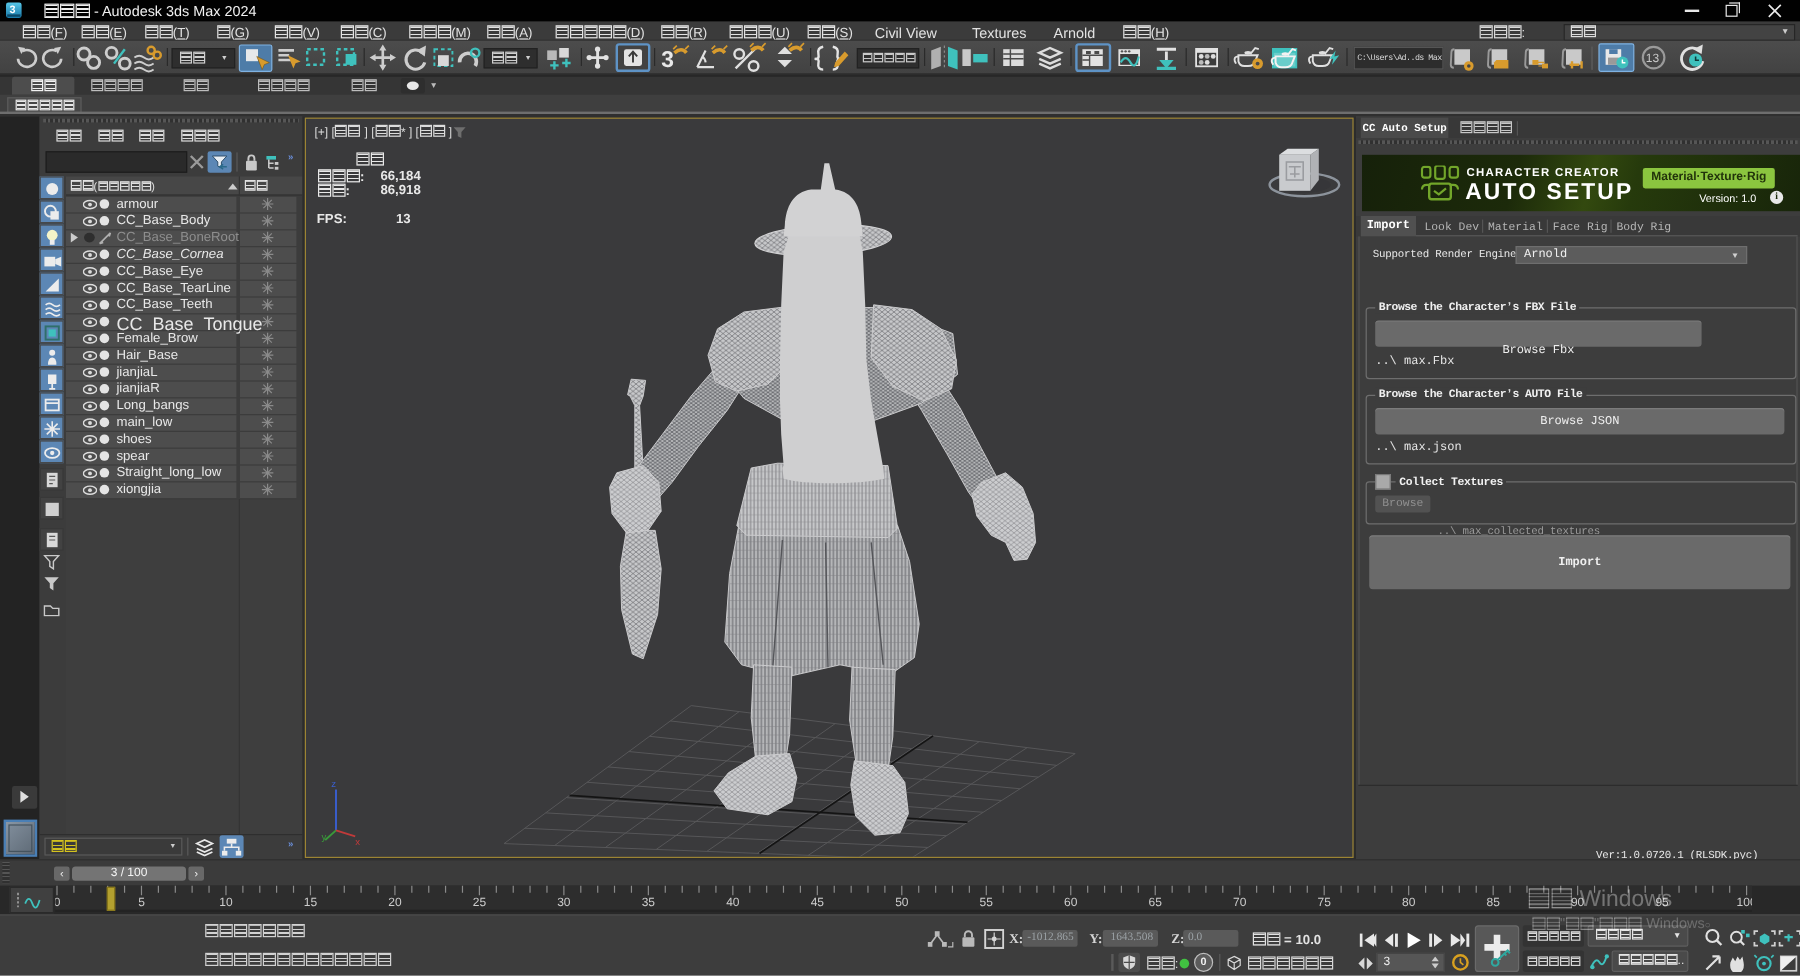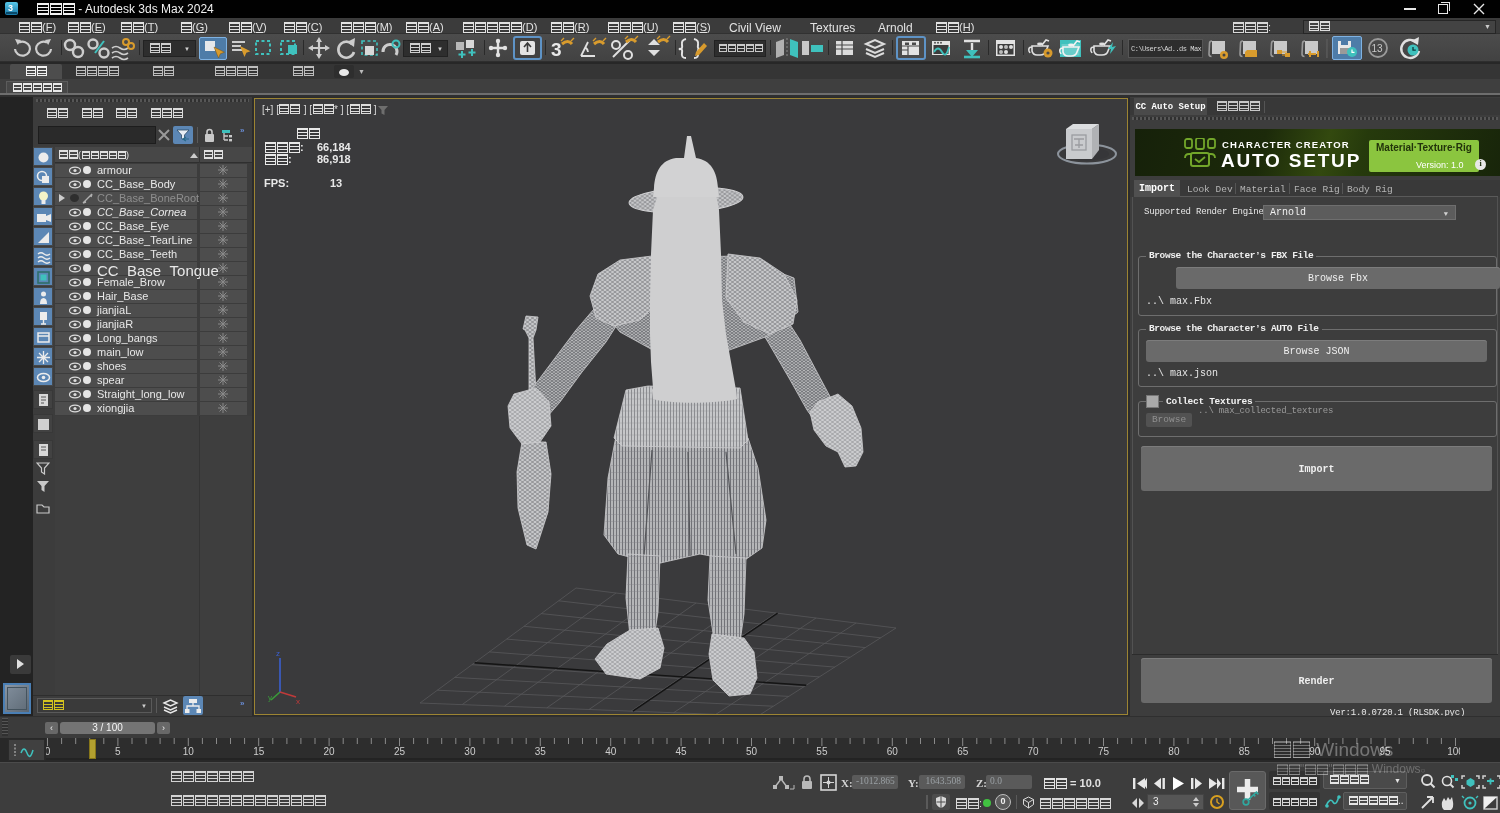--- a/index.html
+++ b/index.html
@@ -601,21 +601,21 @@
 <svg class="a" style="left:48px;top:9px" width="34" height="30" viewBox="0 0 34 30">
 <rect x="2" y="1" width="7" height="9" rx="2" fill="none" stroke="#72a62a" stroke-width="1.8"></rect>
 <rect x="13" y="0" width="8" height="11" rx="2" fill="none" stroke="#72a62a" stroke-width="1.8"></rect>
 <rect x="25" y="1" width="7" height="9" rx="2" fill="none" stroke="#72a62a" stroke-width="1.8"></rect>
 <path d="M2 20q0-4 4-4h3M32 20q0-4-4-4h-3" stroke="#72a62a" stroke-width="1.8" fill="none"></path>
 <rect x="8" y="15" width="18" height="13" rx="2" fill="none" stroke="#72a62a" stroke-width="2"></rect>
 <path d="M12 21l4 3 6-5" stroke="#72a62a" stroke-width="1.8" fill="none"></path>
 </svg>
 <div class="a" style="left:87px;top:10px;font-size:9.5px;font-weight:bold;letter-spacing:1.1px;color:#fff">CHARACTER CREATOR</div>
 <div class="a" style="left:86px;top:21px;font-size:19px;font-weight:bold;letter-spacing:1.8px;color:#fff">AUTO SETUP</div>
-<div class="a" style="left:234px;top:11px;width:110px;height:32px;background:#8bc53f;border-radius:2px;text-align:center;font-size:10px;font-weight:bold;color:#22330b;padding-top:2px;box-sizing:border-box">Material·Texture·Rig</div>
+<div class="a" style="left:234px;top:11px;width:110px;height:17px;background:#8bc53f;border-radius:2px;text-align:center;font-size:10px;font-weight:bold;color:#22330b;padding-top:2px;box-sizing:border-box">Material·Texture·Rig</div>
 <div class="a" style="left:281px;top:31px;font-size:9px;color:#fff">Version: 1.0</div>
 <div class="a" style="left:340px;top:30px;width:11px;height:11px;border-radius:50%;background:#e8e8e8;color:#1a2a08;font-size:8px;font-weight:bold;text-align:center;font-family:'Liberation Serif',serif">i</div>
 </div>
     <div class="a" style="left:1130px;top:180px;width:370px;height:17px;background:#393939"></div>
     <div class="a" style="left:1180px;top:196px;width:318px;height:1px;background:#5a5a5a"></div>
     <div class="a mono" style="left:1134px;top:180px;width:46px;height:17px;background:#505050;color:#fff;font-size:10px;font-weight:bold;text-align:center;padding-top:3px;box-sizing:border-box">Import</div>
     <div class="a mono" style="left:1187px;top:184px;font-size:9.5px;color:#b5b5b5">Look Dev</div>
     <div class="a mono" style="left:1240px;top:184px;font-size:9.5px;color:#b5b5b5">Material</div>
     <div class="a mono" style="left:1294px;top:184px;font-size:9.5px;color:#b5b5b5">Face Rig</div>
     <div class="a mono" style="left:1347px;top:184px;font-size:9.5px;color:#b5b5b5">Body Rig</div>
@@ -623,34 +623,33 @@
     <div class="a" style="left:1289px;top:183px;width:1px;height:11px;background:#555"></div>
     <div class="a" style="left:1342px;top:183px;width:1px;height:11px;background:#555"></div>
     <div class="a" style="left:1132px;top:197px;width:1px;height:457px;background:#525252"></div>
     <div class="a" style="left:1497px;top:197px;width:1px;height:457px;background:#525252"></div>
     <div class="a" style="left:1132px;top:654px;width:366px;height:1px;background:#2c2c2c"></div>
     <div class="a mono" style="left:1144px;top:207px;font-size:9px;letter-spacing:-0.2px;color:#e8e8e8">Supported Render Engine :</div>
     <div class="a mono" style="left:1263px;top:205px;width:193px;height:15px;background:#5c5c5c;border:1px solid #6e6e6e;box-sizing:border-box;font-size:10px;color:#f0f0f0;padding:1px 0 0 6px">Arnold<span class="a" style="right:7px;top:4px;font-size:7px;color:#d0d0d0">▼</span></div>
     <div class="gbox" style="left:1138px;top:256px;width:357px;height:58px">
       <span class="glab">Browse the Characterʼs FBX File</span>
     </div>
-    <div class="bbtn" style="left:1176px;top:267px;width:324px;height:22px;padding-top:6px;box-sizing:border-box">Browse Fbx</div>
+    <div class="bbtn" style="left:1146px;top:267px;width:272px;height:22px;padding-top:20px;box-sizing:border-box">Browse Fbx</div>
     <div class="a mono" style="left:1146px;top:296px;font-size:10px;color:#e5e5e5">..\ max.Fbx</div>
     <div class="gbox" style="left:1138px;top:329px;width:357px;height:56px">
       <span class="glab">Browse the Characterʼs AUTO File</span>
     </div>
     <div class="bbtn" style="left:1146px;top:340px;width:341px;height:22px;padding-top:6px;box-sizing:border-box">Browse JSON</div>
     <div class="a mono" style="left:1146px;top:368px;font-size:10px;color:#e5e5e5">..\ max.json</div>
     <div class="gbox" style="left:1138px;top:401px;width:357px;height:34px"></div>
     <div class="a" style="left:1146px;top:395px;width:11px;height:11px;background:#a9a9a9;border:1px solid #777"></div>
     <div class="a mono" style="left:1163px;top:396px;font-size:9.5px;letter-spacing:-0.3px;font-weight:bold;color:#f2f2f2;background:#3d3d3d;padding:0 3px">Collect Textures</div>
     <div class="a mono" style="left:1146px;top:413px;width:46px;height:14px;background:#525252;border-radius:2px;font-size:9.5px;color:#909090;text-align:center;padding-top:1px;box-sizing:border-box">Browse</div>
-    <div class="a mono" style="left:1198px;top:406px;font-size:9px;letter-spacing:-0.2px;color:#9a9a9a">..\ max_collected_textures</div>
+    <div class="a mono" style="left:1198px;top:438px;font-size:9px;letter-spacing:-0.2px;color:#9a9a9a">..\ max_collected_textures</div>
     <div class="bbtn" style="left:1141px;top:446px;width:351px;height:45px;padding-top:18px;box-sizing:border-box;font-weight:bold">Import</div>
-    <div class="bbtn" style="left:1141px;top:658px;width:351px;height:45px;padding-top:18px;box-sizing:border-box;font-weight:bold">Render</div>
     <div class="a mono" style="left:1330px;top:708px;width:167px;font-size:9px;letter-spacing:-0.2px;color:#e8e8e8;text-align:left">Ver:1.0.0720.1 (RLSDK.pyc)</div>
     <div class="a" style="left:0;top:716px;width:1500px;height:22px;background:#3b3b3b;border-top:1px solid #2f2f2f;box-sizing:border-box"></div>
     <div class="a" style="left:2px;top:718px;width:6px;height:18px;background:repeating-linear-gradient(180deg,#555 0 1px,#303030 1px 3px)"></div>
     <div class="a" style="left:45px;top:722px;width:13px;height:12px;background:#686868;border-radius:2px;color:#f0f0f0;font-size:9px;text-align:center;line-height:12px">‹</div>
     <div class="a" style="left:60px;top:722px;width:95px;height:12px;background:#747474;border-radius:3px;color:#f5f5f5;font-size:10px;text-align:center;line-height:12px">3 / 100</div>
     <div class="a" style="left:157px;top:722px;width:13px;height:12px;background:#686868;border-radius:2px;color:#f0f0f0;font-size:9px;text-align:center;line-height:12px">›</div>
     <div class="a" style="left:0;top:738px;width:1500px;height:24px;background:#282828"></div>
     <div class="a" style="left:8px;top:739px;width:37px;height:22px;background:#404040;border:1px solid #2a2a2a;box-sizing:border-box"><svg width="35" height="20">
         <path d="M6 4v12" stroke="#9a9a9a" stroke-width="1.5" stroke-dasharray="2 1.5"></path>
         <path d="M12 13q3-8 6 0t6-3" stroke="#3fc1bd" stroke-width="1.5" fill="none"></path>

